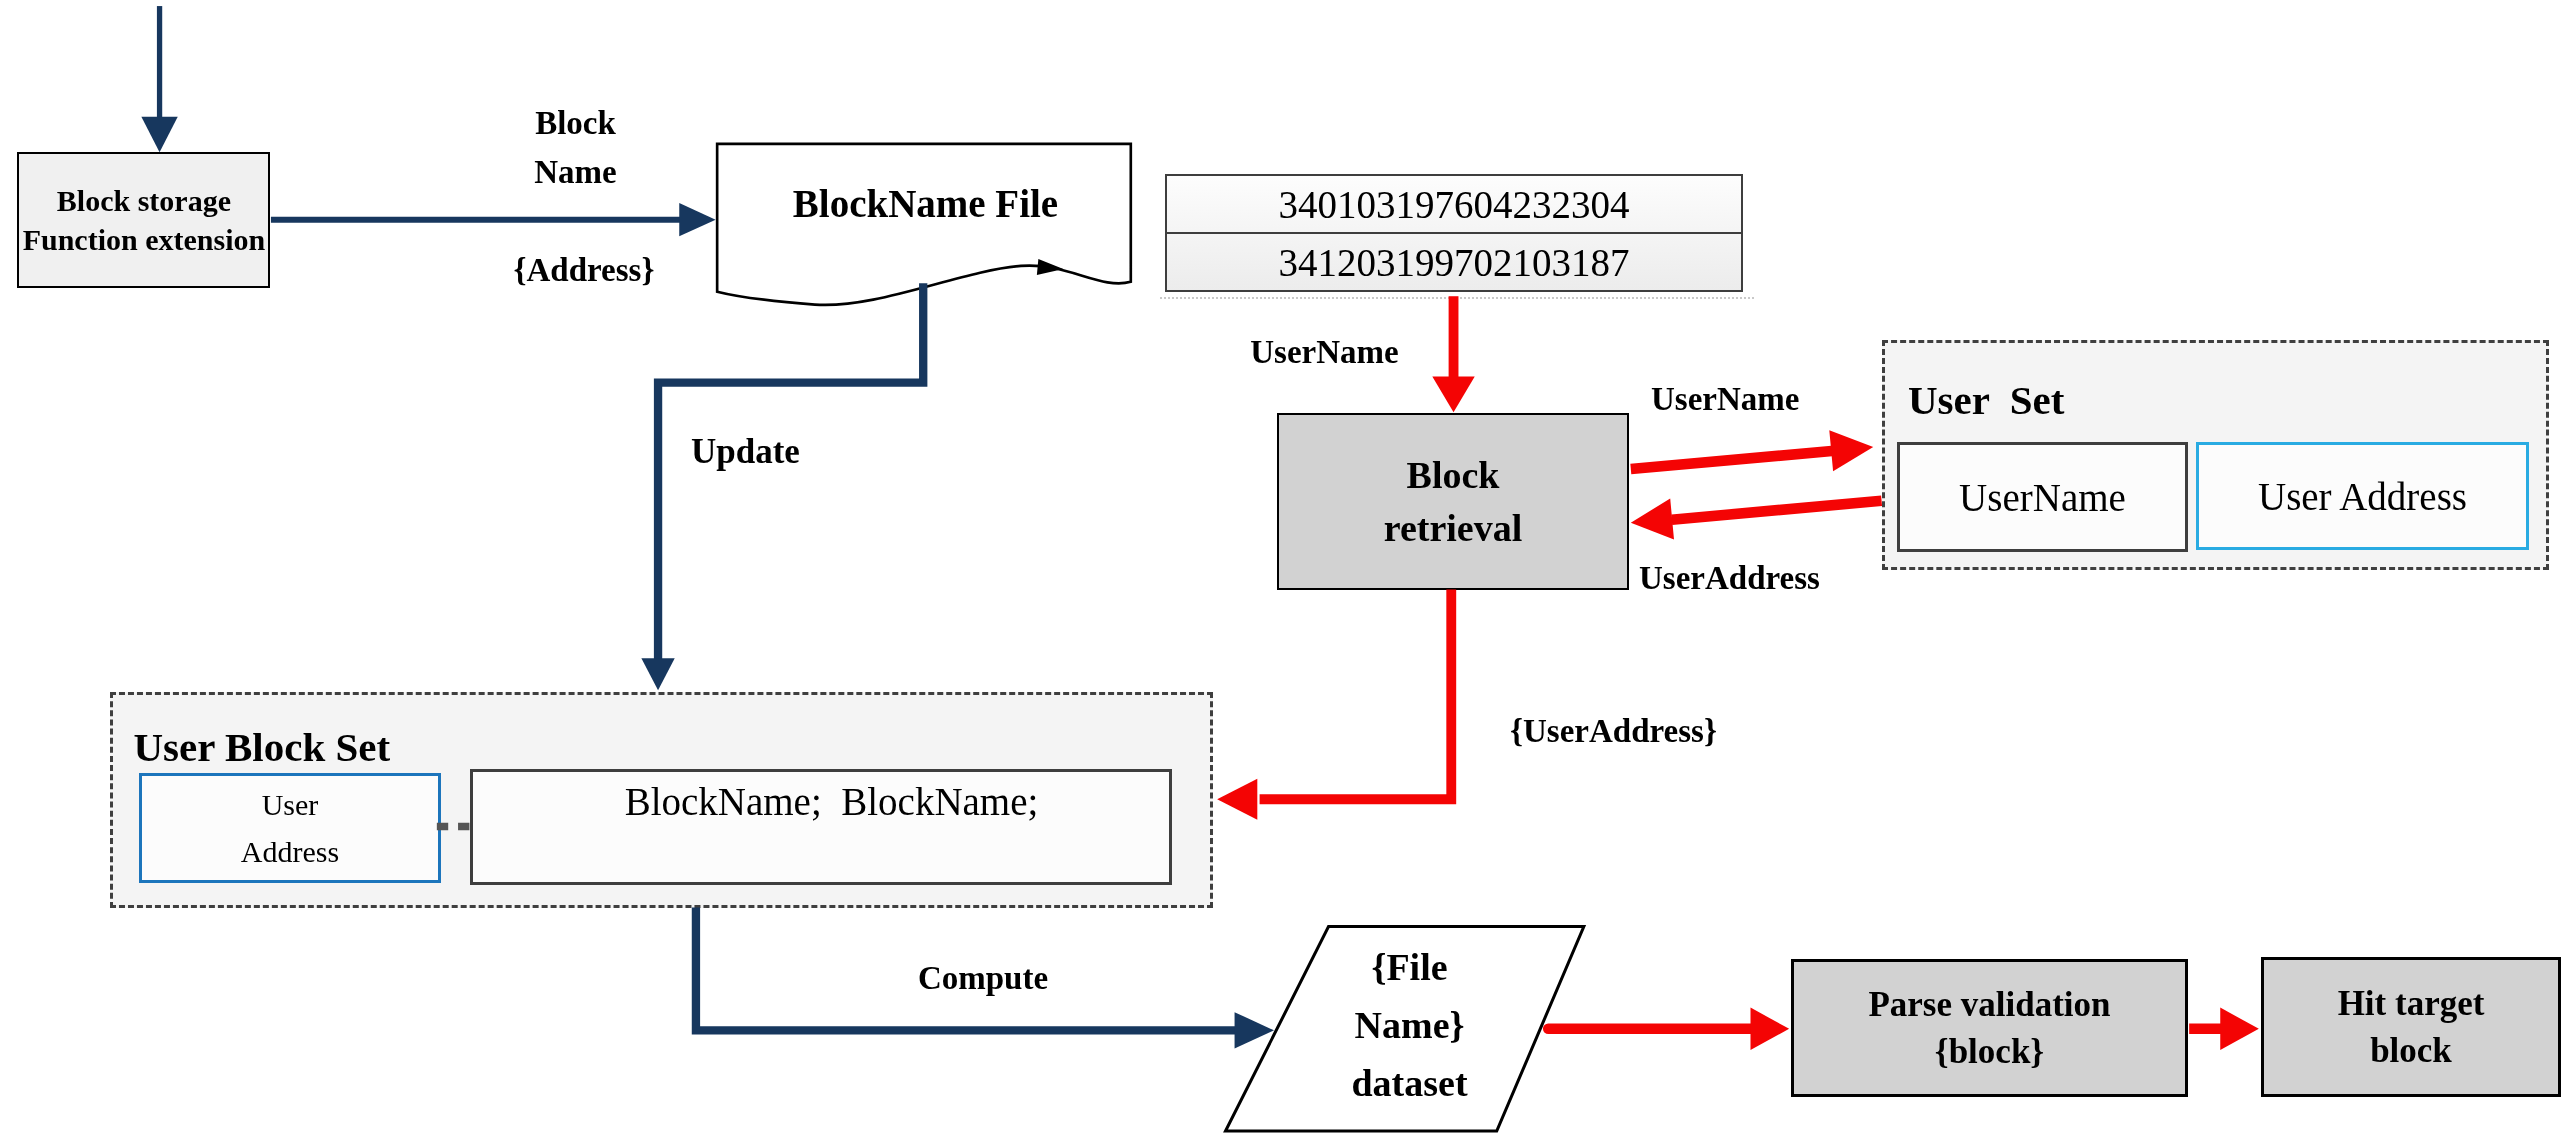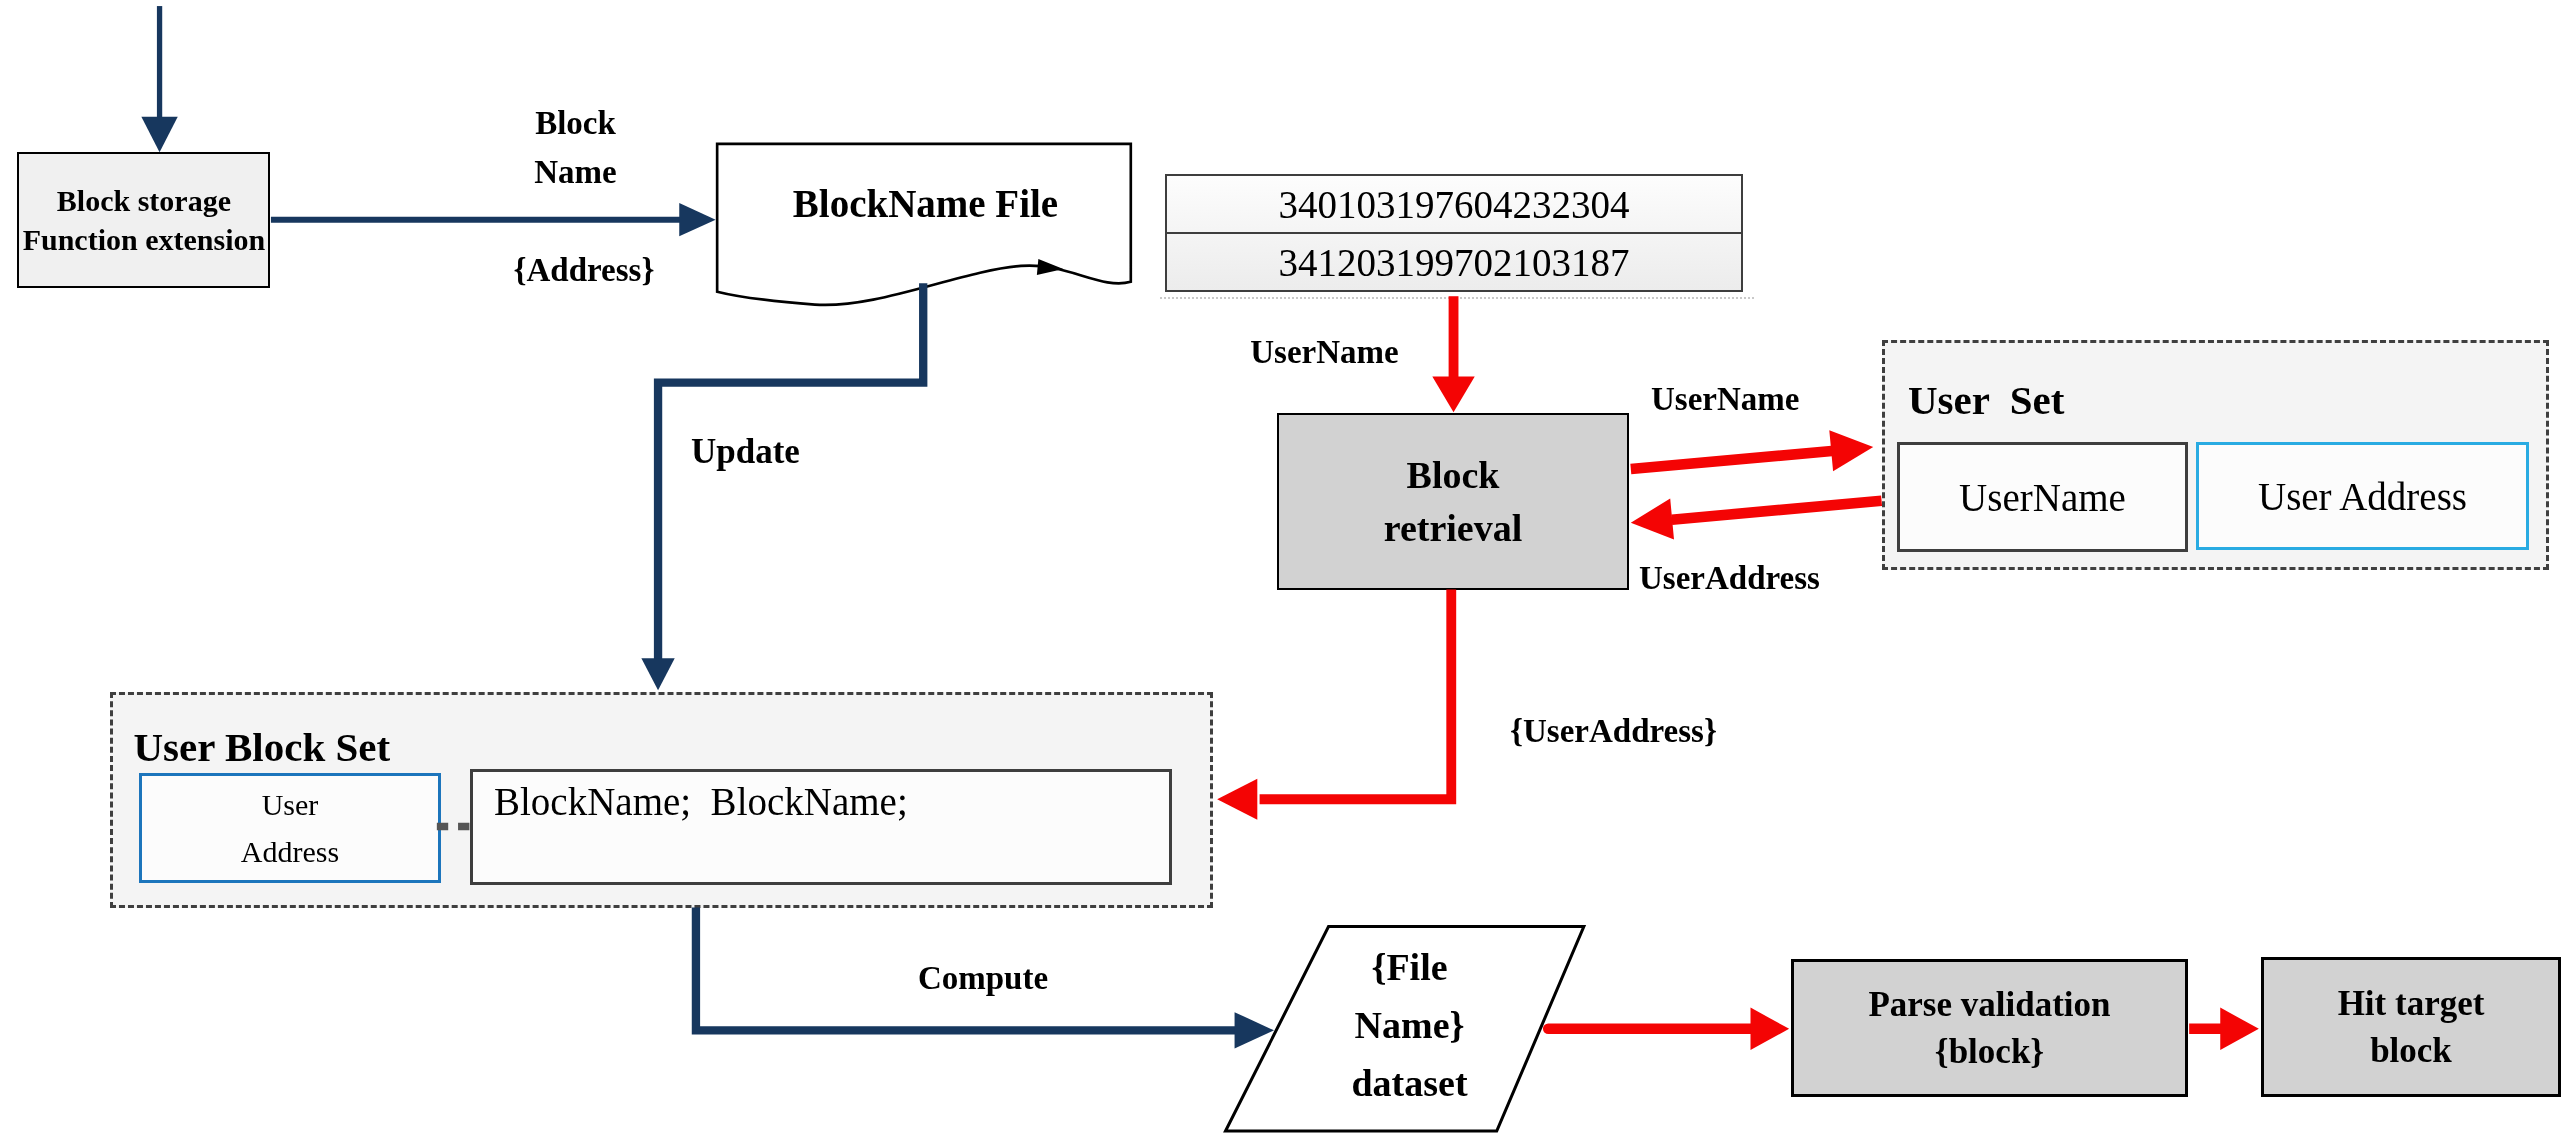--- a/index.html
+++ b/index.html
@@ -61,21 +61,21 @@
       <span>User Address</span>
     </div>
   </div>
 
   <div class="abs dashed-box" style="left:110px;top:692px;width:1103px;height:216px;">
     <div class="abs lbl" style="left:20.5px;top:27px;font-size:41px;">User Block Set</div>
     <div class="abs inner-box flexc" style="left:26px;top:78px;width:302px;height:110px;border:3px solid var(--blue_steel,#1c75bc);font-size:30px;line-height:47px;">
       <span>User</span>
       <span>Address</span>
     </div>
-    <div class="abs inner-box" style="left:357px;top:74px;width:702px;height:116px;border:3px solid var(--border_dark,#3e3e3e);font-size:39px;line-height:55px;padding:1.5px 0 0 21px;box-sizing:border-box;">
+    <div class="abs inner-box" style="left:357px;top:74px;width:702px;height:116px;border:3px solid var(--border_dark,#3e3e3e);font-size:39px;line-height:55px;padding:1.5px 0 0 21px;box-sizing:border-box;text-align:center;">
       <div class="pre">BlockName;  BlockName;</div>
     </div>
   </div>
 
   <div class="abs node grey-node flexc" style="left:1791px;top:959px;width:397px;height:138px;font-size:35px;line-height:47px;border-width:3px;">
     <span>Parse validation</span>
     <span>{block}</span>
   </div>
 
   <div class="abs node grey-node flexc" style="left:2261px;top:957px;width:300px;height:140px;font-size:35px;line-height:47px;border-width:3px;">

